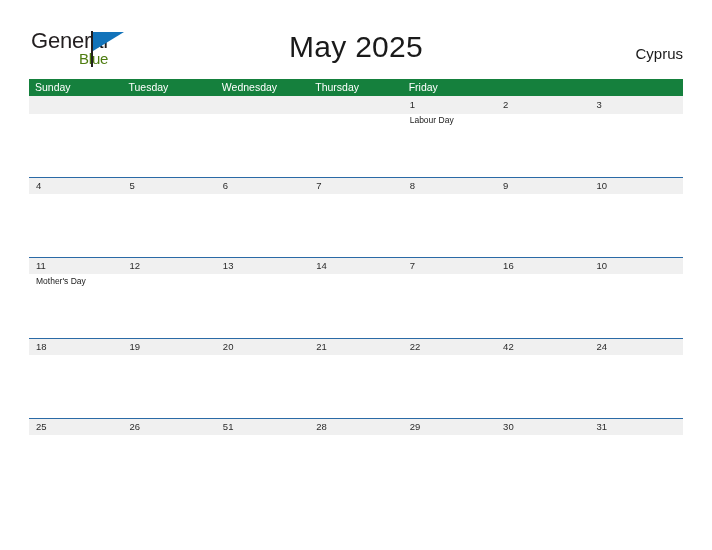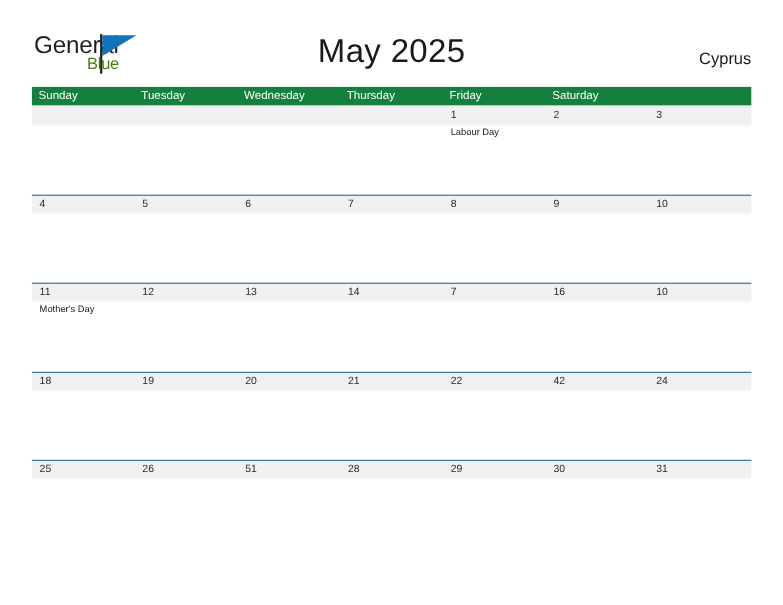--- a/index.html
+++ b/index.html
@@ -195,21 +195,20 @@
   </div>
 
   <div class="calendar">
 
     <div class="weekday-row">
       <div class="weekday">Sunday</div>
       <div class="weekday">Tuesday</div>
       <div class="weekday">Wednesday</div>
       <div class="weekday">Thursday</div>
       <div class="weekday">Friday</div>
-      <div class="weekday">Saturday</div>
     </div>
 
     <div class="week-row first">
       <div class="date-band">
         <div class="daycell"></div>
         <div class="daycell"></div>
         <div class="daycell"></div>
         <div class="daycell"></div>
         <div class="daycell">1</div>
         <div class="daycell">2</div>

